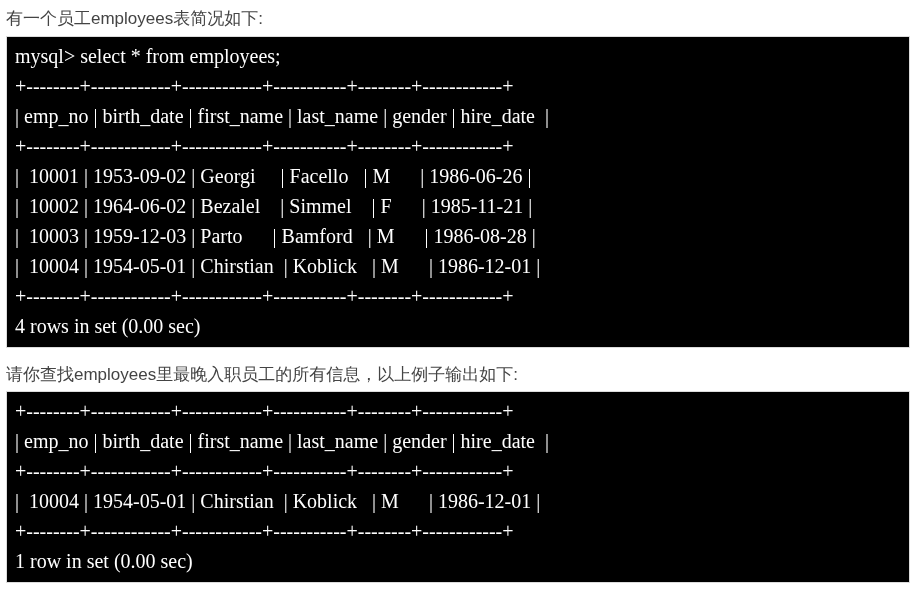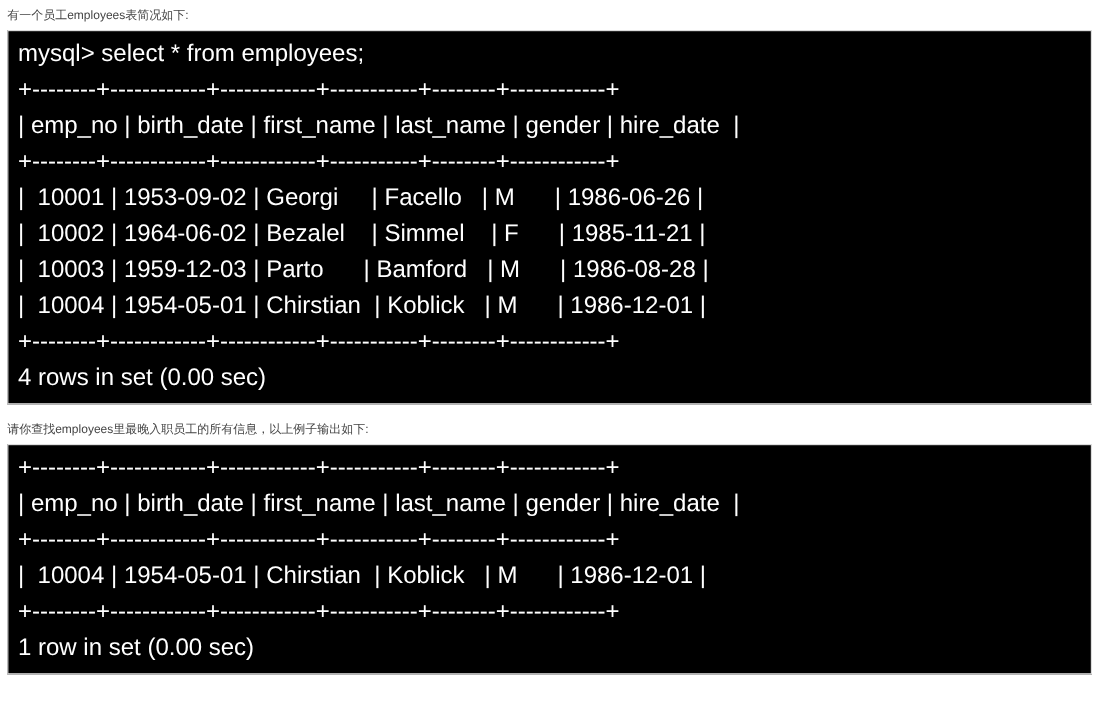--- a/index.html
+++ b/index.html
@@ -7,28 +7,28 @@
     padding: 6px;
     font-family: "Microsoft YaHei", "PingFang SC", Arial, sans-serif;
     background: #ffffff;
     font-size: 15px;
     color: #333;
     width: 916px;
     box-sizing: border-box;
   }
   .desc {
     margin: 0 0 4px 0;
-    font-size: 10px;
+    font-size: 17px;
     color: #444;
     line-height: 1.5;
   }
   .term {
     background: #000000;
     color: #ffffff;
-    font-family: Liberation Sans, sans-serif;
+    font-family: Liberation Serif, serif;
     font-size: 20px;
     line-height: 1.5;
     white-space: pre;
     padding: 4px 8px 6px 8px;
     margin-bottom: 14px;
     overflow: hidden;
     border: 1px solid #dcdcdc;
     letter-spacing: 0px;
   }
 </style>

